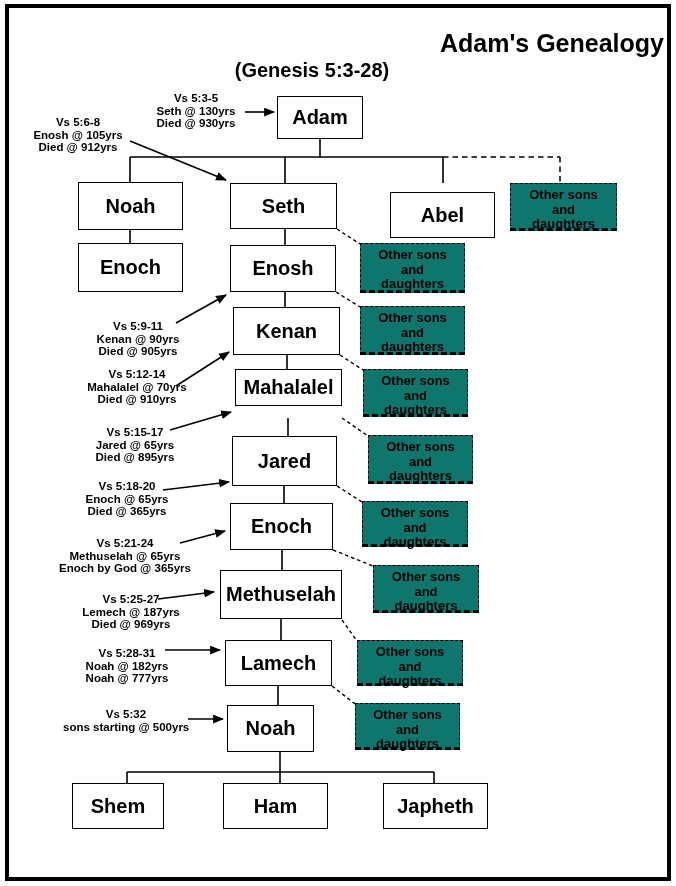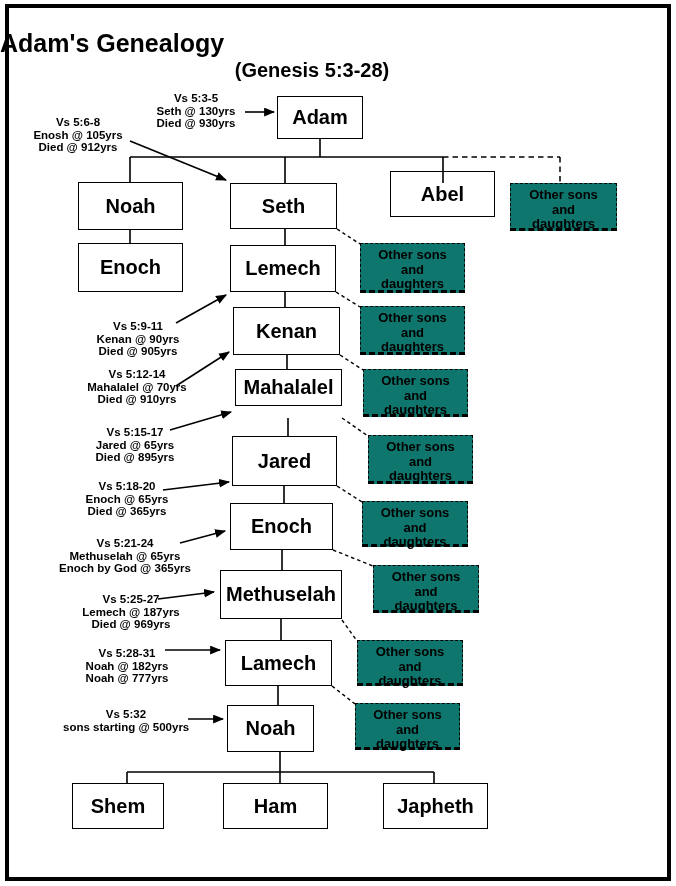--- a/index.html
+++ b/index.html
@@ -1,21 +1,21 @@
 <!DOCTYPE html>
 <html><head>
 <meta charset="utf-8">
 <style>
   html,body{margin:0;padding:0;background:#ffffff;}
   .canvas{
     position:relative;width:676px;height:886px;background:#ffffff;
     font-family:"Liberation Sans",sans-serif;color:#000;overflow:hidden;
   }
   .frame{position:absolute;left:5px;top:4px;right:5px;bottom:5px;border:4px solid #000;}
-  .title{position:absolute;left:0;right:12px;top:30px;text-align:left;
+  .title{position:absolute;left:0;right:12px;top:30px;text-align:right;
     font-weight:bold;font-size:25px;line-height:27px;}
   .subtitle{position:absolute;left:0;right:52px;top:59px;text-align:center;
     font-weight:bold;font-size:20px;line-height:22px;}
   .pbox{
     position:absolute;border:1.5px solid #000;background:#fff;box-sizing:border-box;
     display:flex;align-items:center;justify-content:center;
     font-weight:bold;font-size:20px;z-index:2;white-space:nowrap;
   }
   .os{
     position:absolute;border:1.5px dashed #000;border-bottom:3px dashed #000;
@@ -45,28 +45,28 @@
 
   <div class="pbox" style="left:277px;top:96px;width:86px;height:43px">
       <span>Adam</span>
     </div>
   <div class="pbox" style="left:78px;top:182px;width:105px;height:48px">
       <span>Noah</span>
     </div>
   <div class="pbox" style="left:230px;top:183px;width:107px;height:46px">
       <span>Seth</span>
     </div>
-  <div class="pbox" style="left:390px;top:171px;width:105px;height:46px">
+  <div class="pbox" style="left:390px;top:192px;width:105px;height:46px">
       <span>Abel</span>
     </div>
   <div class="pbox" style="left:78px;top:243px;width:105px;height:49px">
       <span>Enoch</span>
     </div>
   <div class="pbox" style="left:230px;top:245px;width:106px;height:47px">
-      <span>Lemech</span>
+      <span>Enosh</span>
     </div>
   <div class="pbox" style="left:233px;top:307px;width:107px;height:48px">
       <span>Kenan</span>
     </div>
   <div class="pbox" style="left:235px;top:369px;width:107px;height:37px">
       <span>Mahalalel</span>
     </div>
   <div class="pbox" style="left:232px;top:436px;width:105px;height:50px">
       <span>Jared</span>
     </div>

